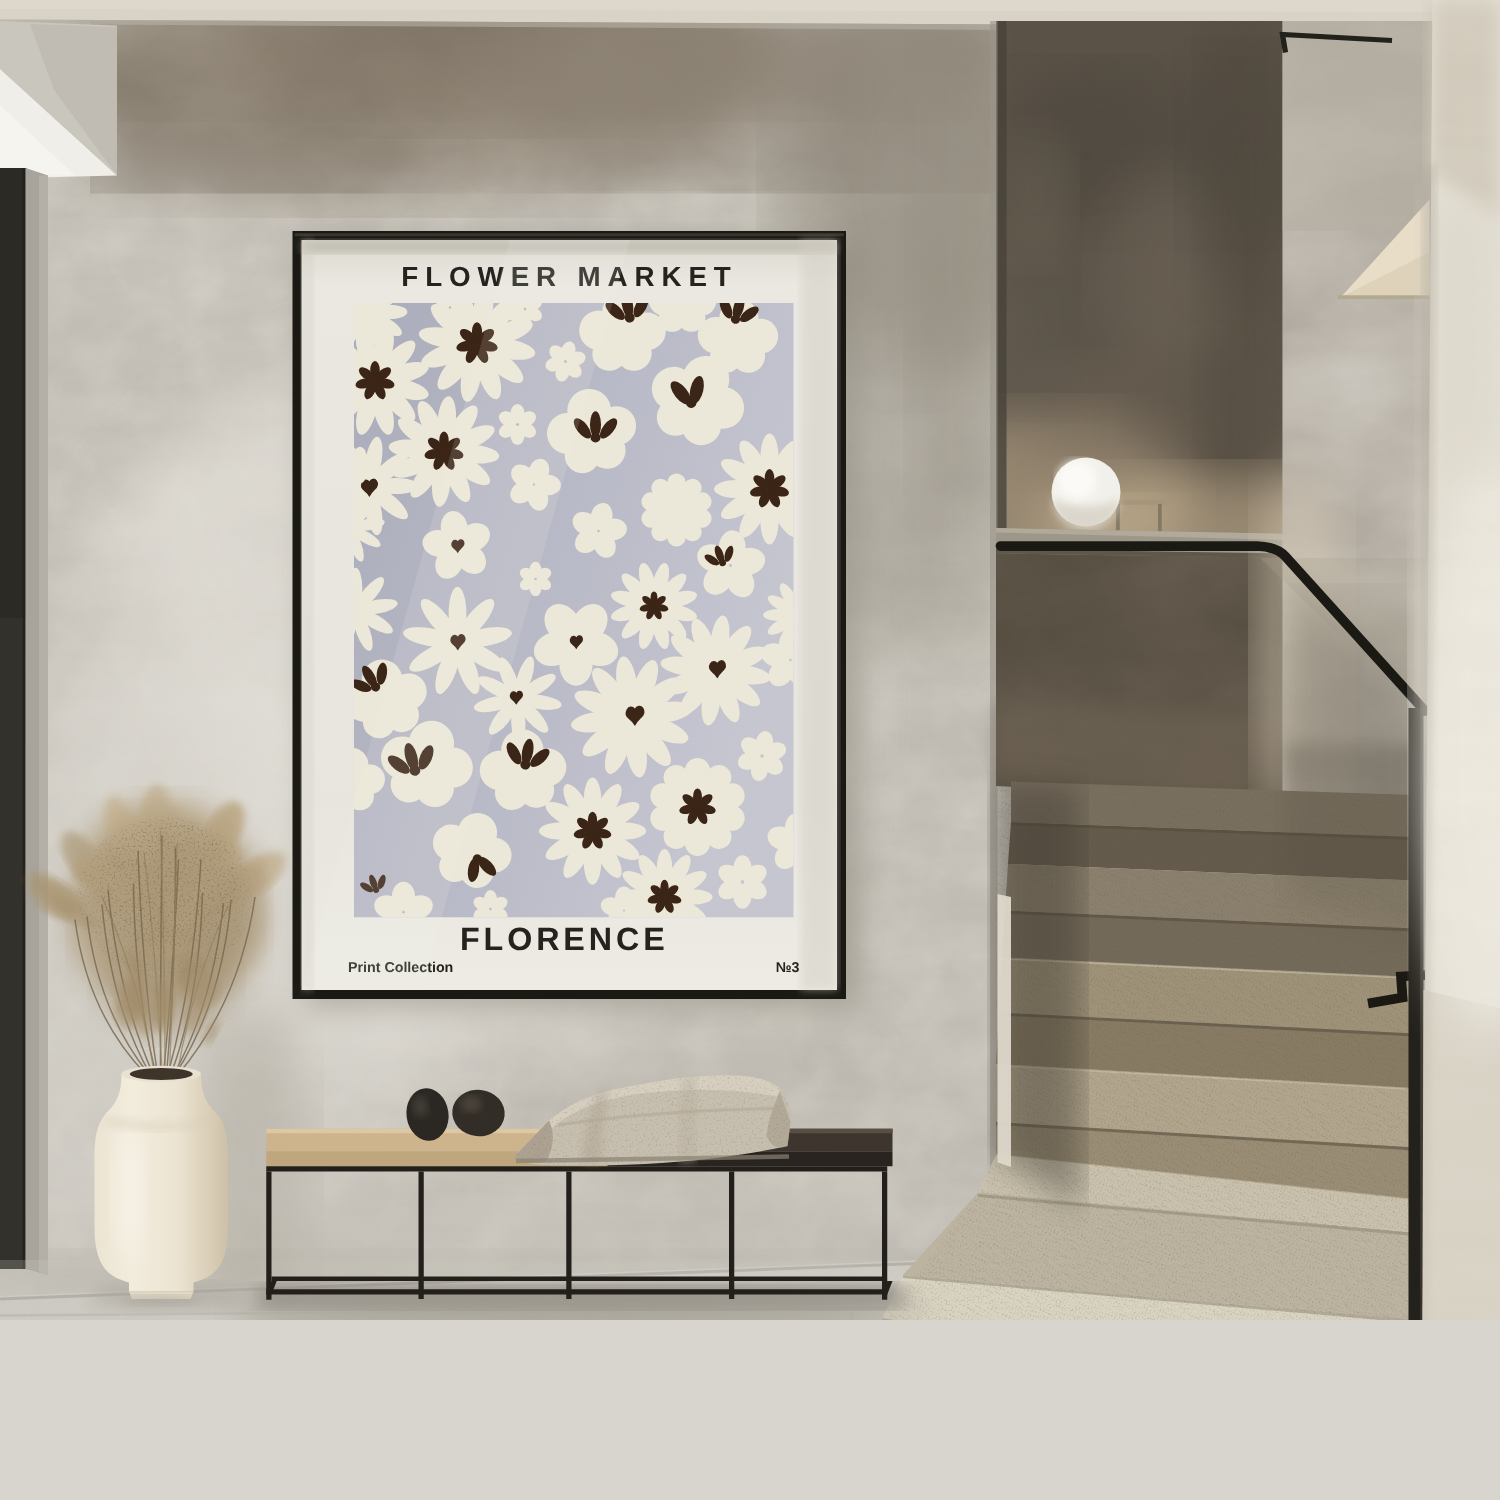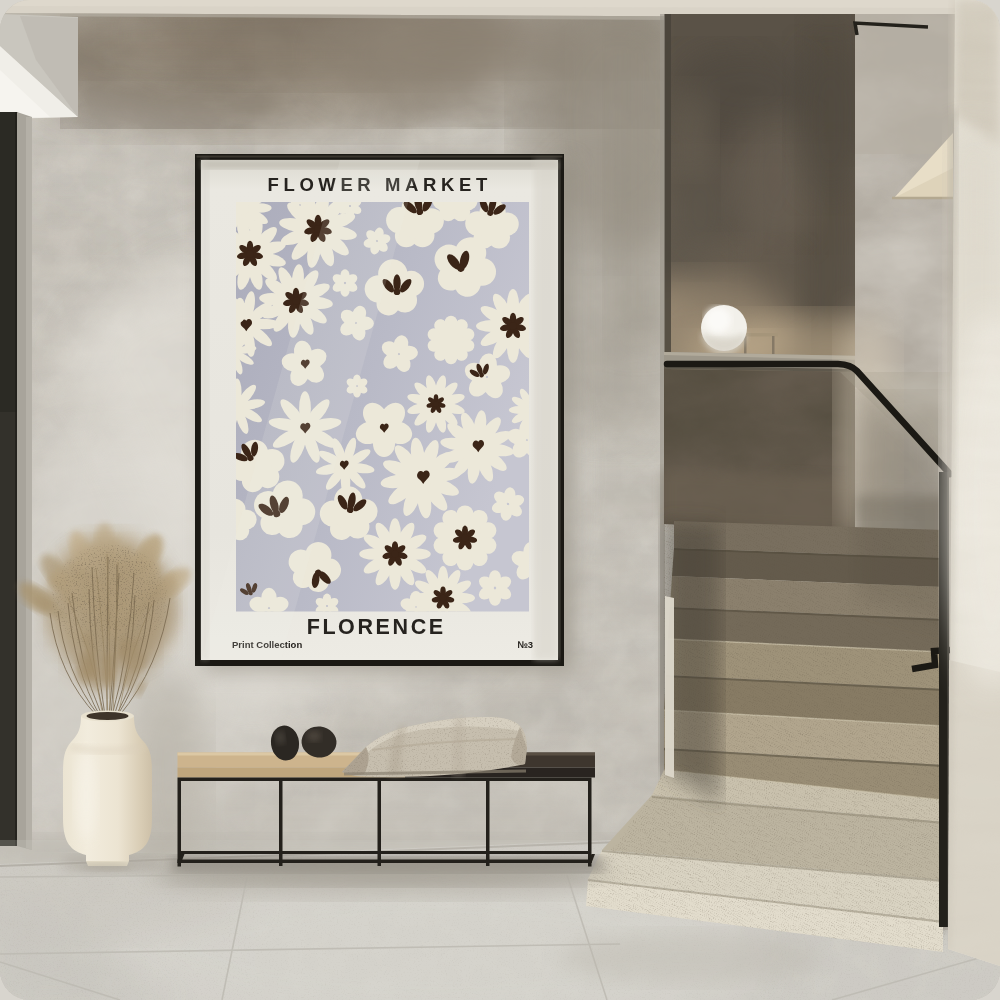--- a/index.html
+++ b/index.html
@@ -1,16 +1,16 @@
 <!DOCTYPE html>
 <html><head>
 <meta charset="utf-8">
 <style>
 html,body{margin:0;padding:0;background:#d8d5ce;}
-#scene{width:1000px;height:1000px;position:relative;overflow:hidden;font-family:"Liberation Sans",sans-serif;border-radius:30px;}
+#scene{width:1000px;height:880px;position:relative;overflow:hidden;font-family:"Liberation Sans",sans-serif;}
 svg{display:block;}
 </style>
 </head>
 <body>
 <div id="scene">
 <svg width="1000" height="1000" viewBox="0 0 1000 1000">
 <defs>
 
 <linearGradient id="wallG" x1="0" y1="0" x2="1" y2="1">
 <stop offset="0" stop-color="#d8d4cd"></stop>

